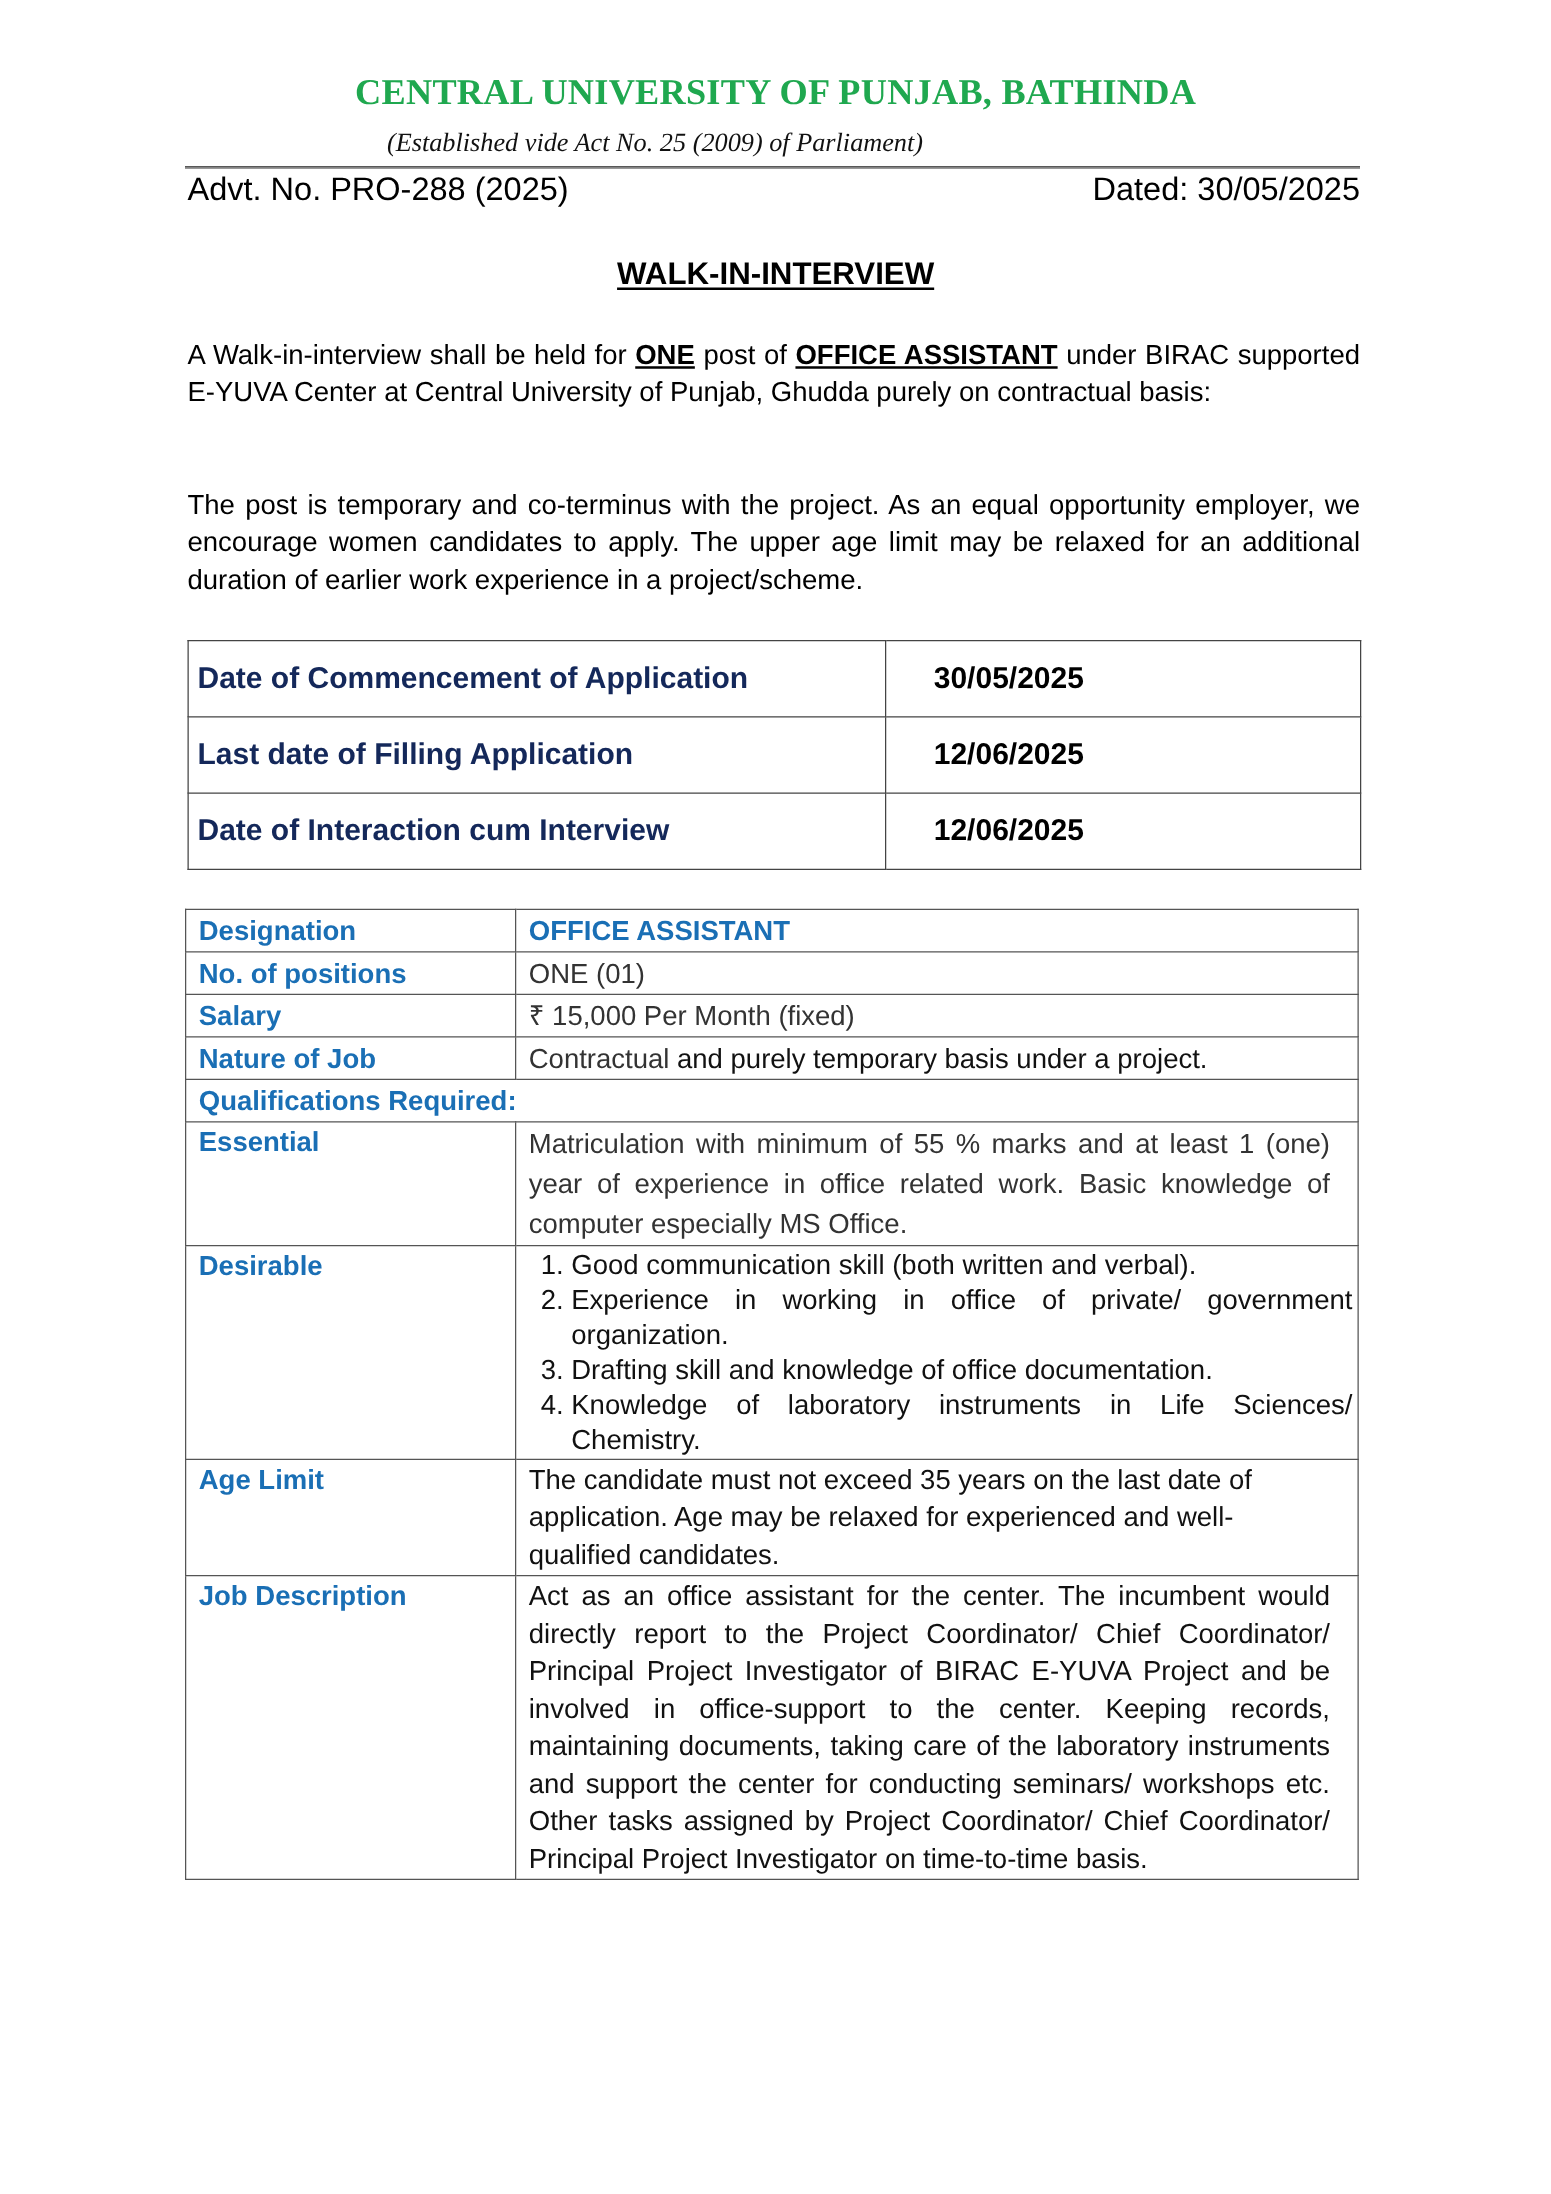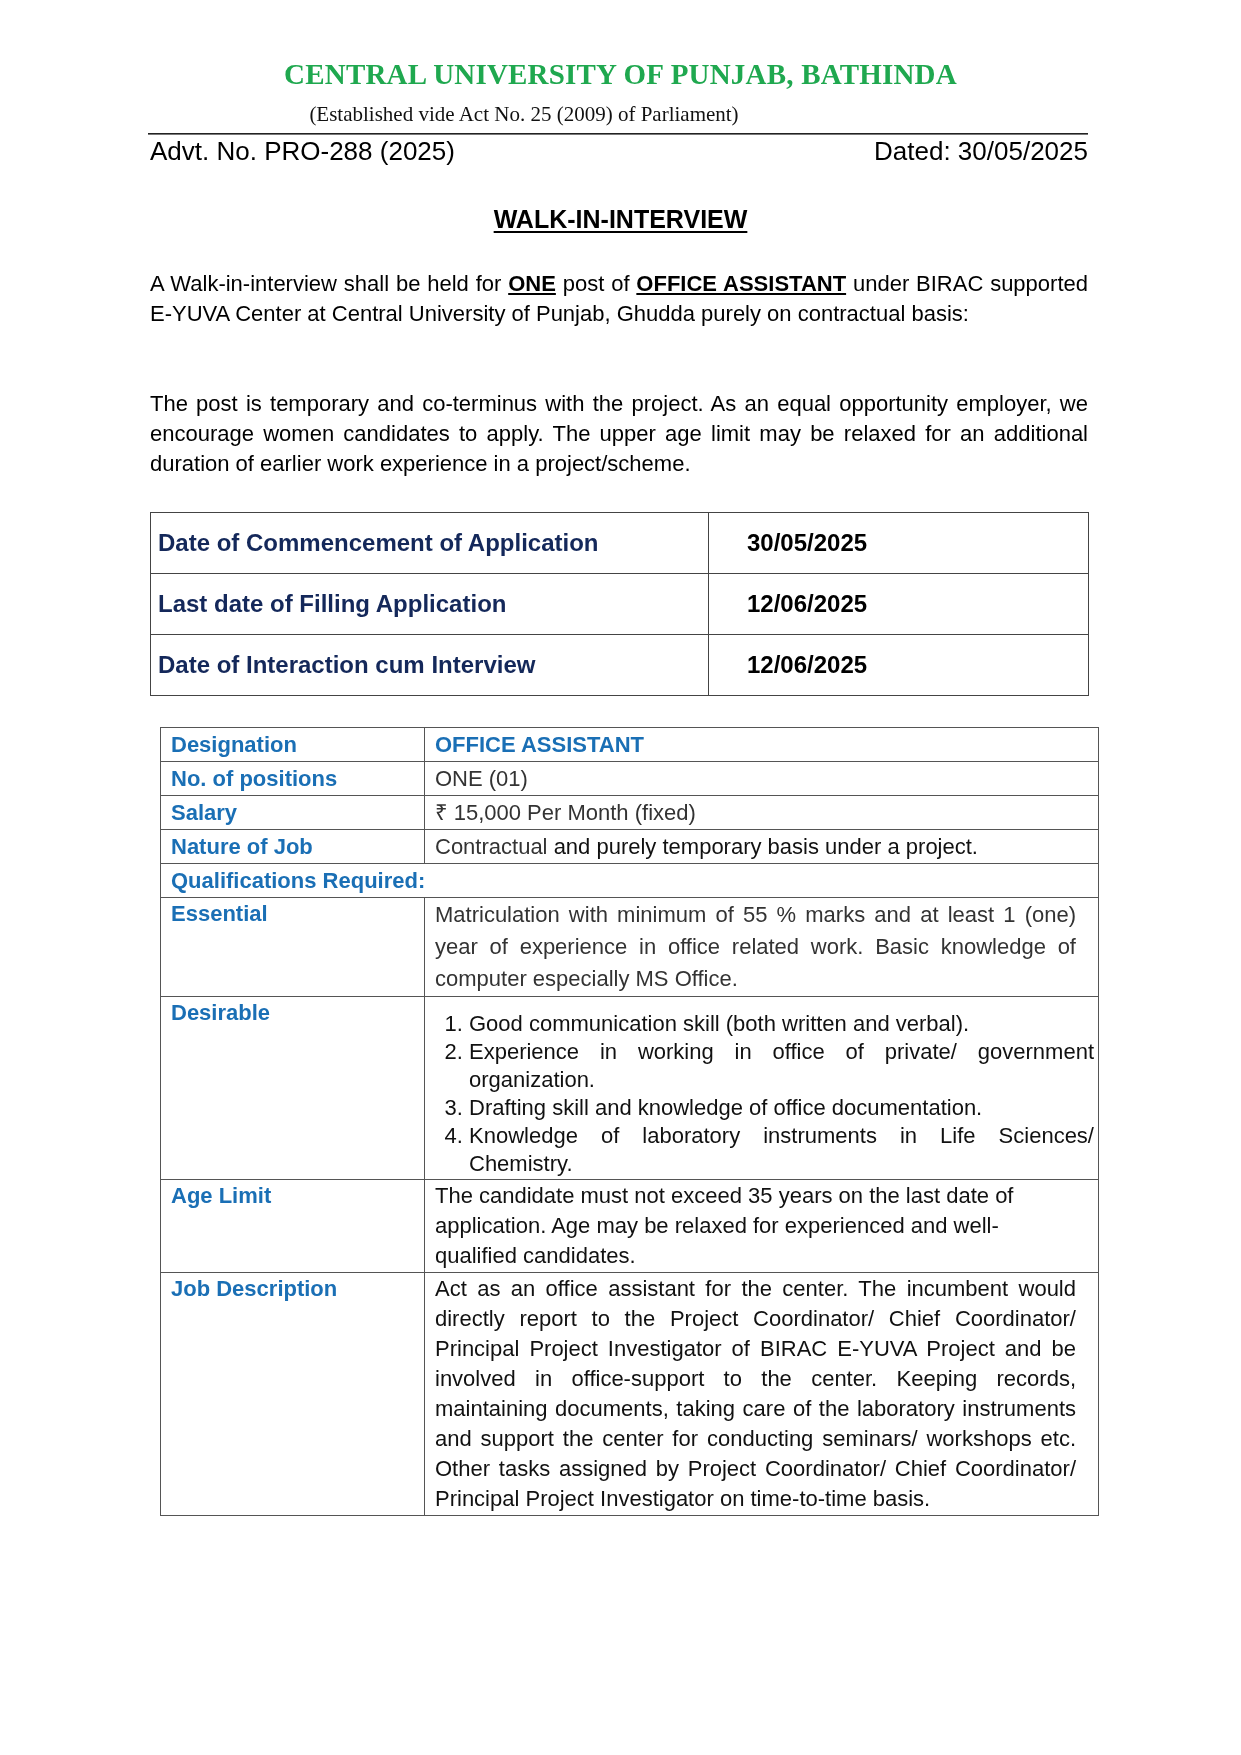--- a/index.html
+++ b/index.html
@@ -4,21 +4,21 @@
 <style>
   html, body { margin: 0; padding: 0; background: #ffffff; }
   body { width: 1241px; height: 1755px; position: relative; overflow: hidden;
          font-family: "Liberation Sans", sans-serif; color: #000; }
   .page { position: absolute; left: 0; top: 0; width: 1241px; height: 1755px; }
 
   .uni-title { position: absolute; left: 0; width: 1241px; top: 58px; text-align: center;
     font-family: "Liberation Serif", serif; font-weight: bold; font-size: 29px; color: #1fa84f;
     letter-spacing: 0.2px; }
   .uni-sub { position: absolute; left: 0; width: 1048px; top: 102px; text-align: center;
-    font-family: "Liberation Serif", serif; font-size: 21px; color: #111; }
+    font-family: "Liberation Serif", serif; font-style: italic; font-size: 21px; color: #111; }
   .rule { position: absolute; left: 148px; width: 940px; top: 133px; height: 0;
     border-top: 1.5px solid #222; border-bottom: 1px solid #777; }
   .advt { position: absolute; left: 150px; top: 136px; font-size: 26px; }
   .dated { position: absolute; right: 153px; top: 136px; font-size: 26px; }
 
   .heading { position: absolute; left: 0; width: 1241px; top: 205px; text-align: center;
     font-weight: bold; font-size: 25px; }
   .heading span { text-decoration: underline; text-underline-offset: 3px; }
 
   .para { position: absolute; left: 150px; width: 938px; font-size: 22px; line-height: 30px;
@@ -26,30 +26,30 @@
   .para b { text-decoration: underline; }
   .para1 { top: 269px; }
   .para2 { top: 389px; }
 
   table { border-collapse: collapse; position: absolute; }
   .dates { left: 150px; top: 512px; width: 939px; }
   .dates td { border: 1.5px solid #444; height: 58px; font-size: 24px; font-weight: bold; }
   .dates td.lbl { color: #14285a; padding-left: 7px; width: 549px; }
   .dates td.val { padding-left: 38px; }
 
-  .details { left: 160px; top: 727px; width: 939px; }
+  .details { left: 148px; top: 727px; width: 939px; }
   .details td { border: 1.5px solid #555; font-size: 22px; vertical-align: top; line-height: 30px; }
   .details td.lbl { color: #1a6fb5; font-weight: bold; padding-left: 10px; width: 252px; }
   .details td.val { color: #333; padding-left: 10px; padding-right: 22px; }
   .details td.val.blue { color: #1a6fb5; font-weight: bold; }
   .details td.full { color: #1a6fb5; font-weight: bold; padding-left: 10px; }
   .details td.just { text-align: justify; }
   .details td.dark { color: #111; }
   .r1 td { height: 31px; line-height: 31px; }
-  ol { margin: 0; padding: 12px 0 0 34px; color: #111; }
+  ol { margin: 0; padding: 0 0 0 34px; color: #111; }
   ol li { line-height: 28px; text-align: justify; padding-left: 0; }
   .ess { line-height: 32px !important; }
 </style>
 </head>
 <body>
 
 <div class="page">
   <div class="uni-title">CENTRAL UNIVERSITY OF PUNJAB, BATHINDA</div>
   <div class="uni-sub">(Established vide Act No. 25 (2009) of Parliament)</div>
   <div class="rule"></div>

